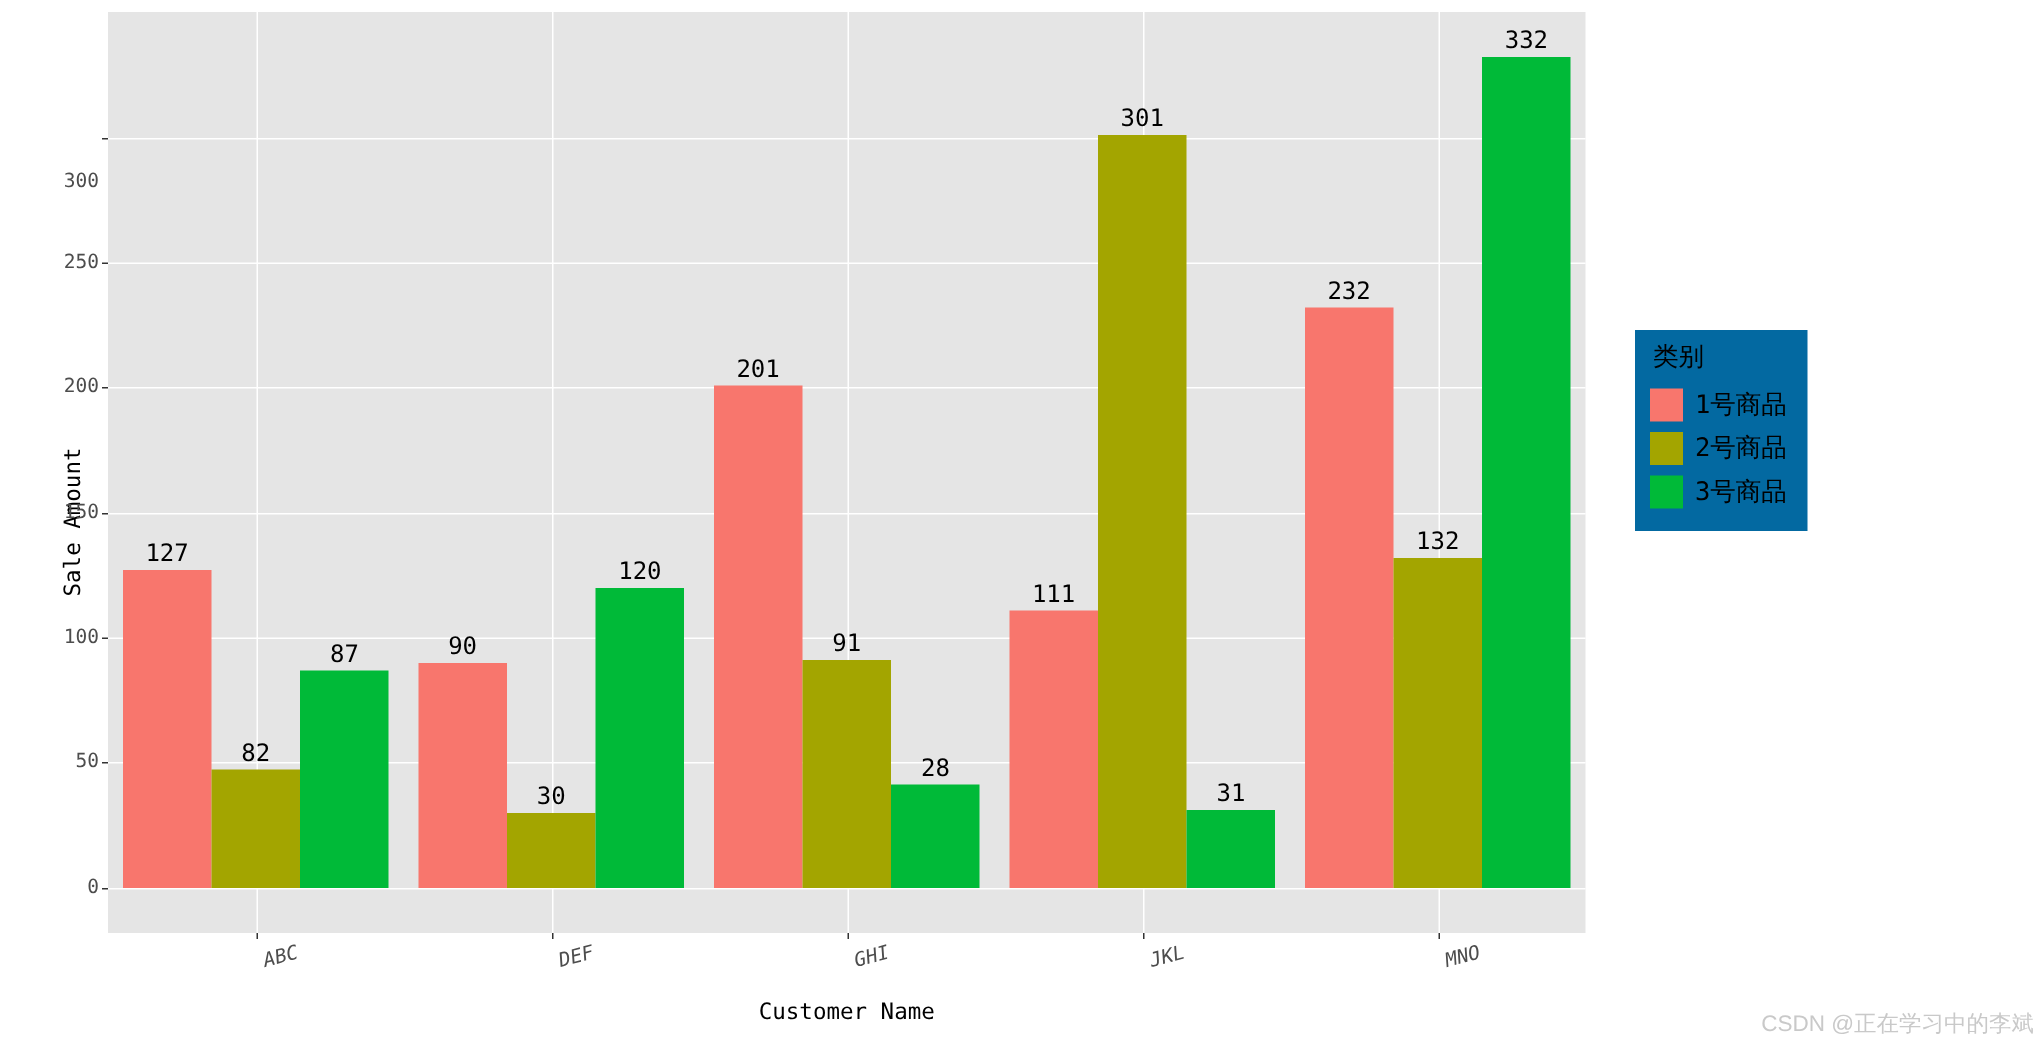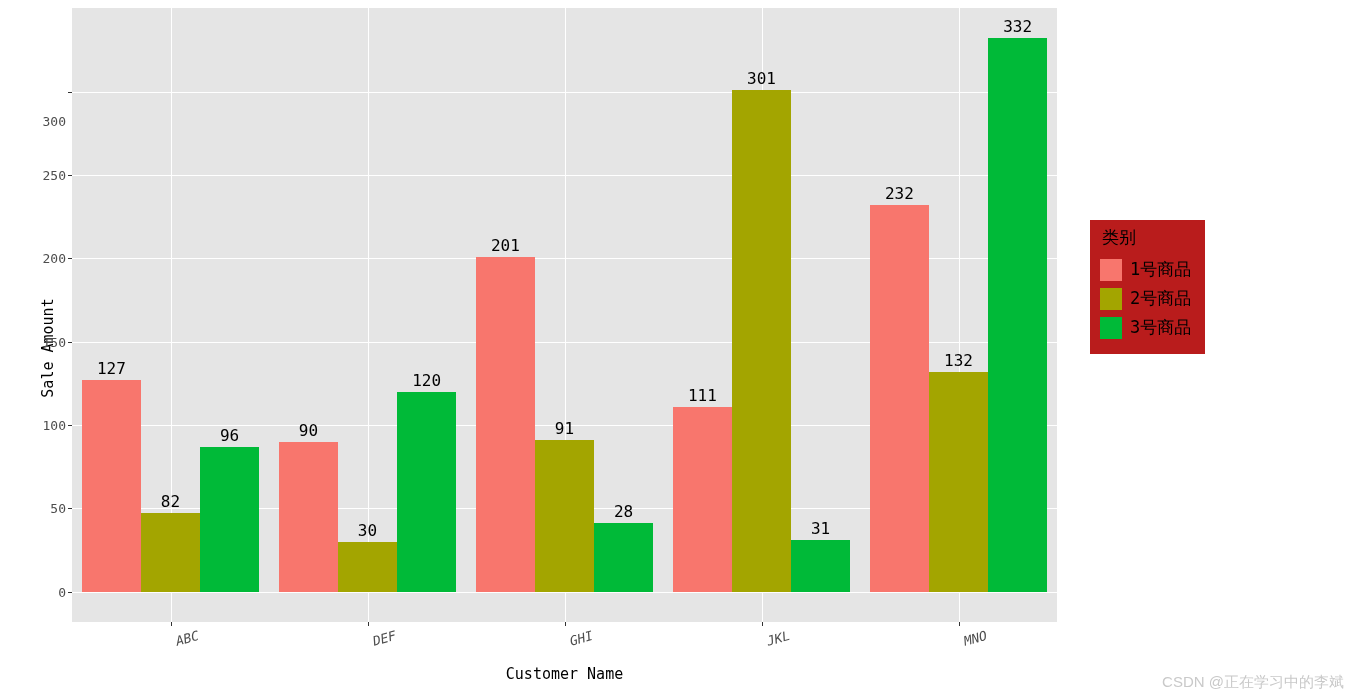--- a/index.html
+++ b/index.html
@@ -61,30 +61,30 @@
     width: 985px;
     top: 665px;
     text-align: center;
     font-size: 15px;
     font-family: Consolas, monospace;
   }
   .legend {
     position: absolute;
     left: 1090px;
     top: 220px;
-    background: #b91c1c;
+    background: #0369a1;
     padding: 6px 14px 12px 10px;
     font-size: 17px;
   }
   .legend-title { font-size: 17px; margin-bottom: 6px; padding-left: 2px; }
   .legend-row { display: flex; align-items: center; gap: 8px; height: 29px; }
   .swatch { width: 22px; height: 22px; }
   .watermark {
     position: absolute;
-    right: 18px;
+    right: 6px;
     bottom: 4px;
     color: #c9c9c9;
     font-size: 15px;
     font-family: "Microsoft YaHei", sans-serif;
   }
 </style>
 </head>
 <body>
 
 <div class="wrap">
@@ -117,21 +117,21 @@
           <div class="tick-mark-x" style="left: 689.5px;"></div>
           <div class="gridline-v" style="left: 886.5px;"></div>
           <div class="tick-mark-x" style="left: 886.5px;"></div>
         </div>
       <div class="bars" id="bars">
           <div class="bar" style="left: 9.85px; width: 59.1px; height: 211.598px; bottom: 30.4234px; background: rgb(248, 118, 109);"></div>
           <div class="bar-label" style="left: 39.4px; top: 369.979px;">127</div>
           <div class="bar" style="left: 68.95px; width: 59.1px; height: 78.3078px; bottom: 30.4234px; background: rgb(163, 165, 0);"></div>
           <div class="bar-label" style="left: 98.5px; top: 503.269px;">82</div>
           <div class="bar" style="left: 128.05px; width: 59.1px; height: 144.953px; bottom: 30.4234px; background: rgb(0, 186, 56);"></div>
-          <div class="bar-label" style="left: 157.6px; top: 436.624px;">96</div>
+          <div class="bar-label" style="left: 157.6px; top: 436.624px;">87</div>
           <div class="bar" style="left: 206.85px; width: 59.1px; height: 149.951px; bottom: 30.4234px; background: rgb(248, 118, 109);"></div>
           <div class="bar-label" style="left: 236.4px; top: 431.625px;">90</div>
           <div class="bar" style="left: 265.95px; width: 59.1px; height: 49.9837px; bottom: 30.4234px; background: rgb(163, 165, 0);"></div>
           <div class="bar-label" style="left: 295.5px; top: 531.593px;">30</div>
           <div class="bar" style="left: 325.05px; width: 59.1px; height: 199.935px; bottom: 30.4234px; background: rgb(0, 186, 56);"></div>
           <div class="bar-label" style="left: 354.6px; top: 381.642px;">120</div>
           <div class="bar" style="left: 403.85px; width: 59.1px; height: 334.891px; bottom: 30.4234px; background: rgb(248, 118, 109);"></div>
           <div class="bar-label" style="left: 433.4px; top: 246.686px;">201</div>
           <div class="bar" style="left: 462.95px; width: 59.1px; height: 151.617px; bottom: 30.4234px; background: rgb(163, 165, 0);"></div>
           <div class="bar-label" style="left: 492.5px; top: 429.959px;">91</div>

